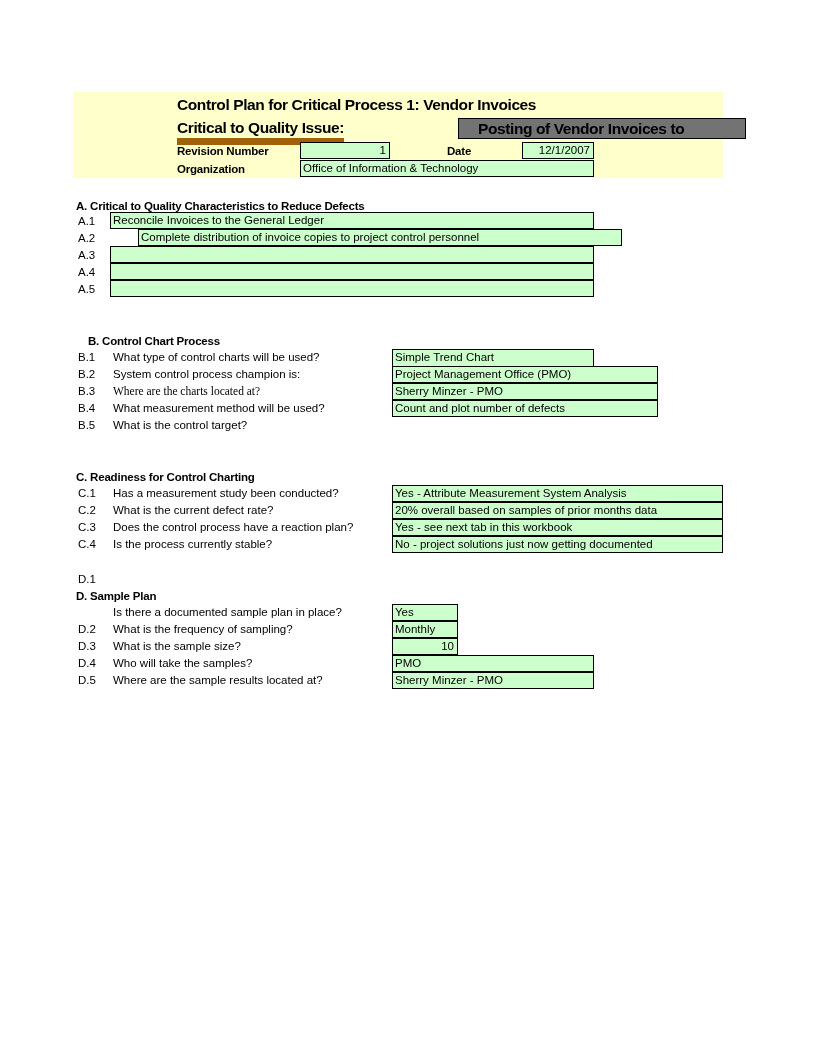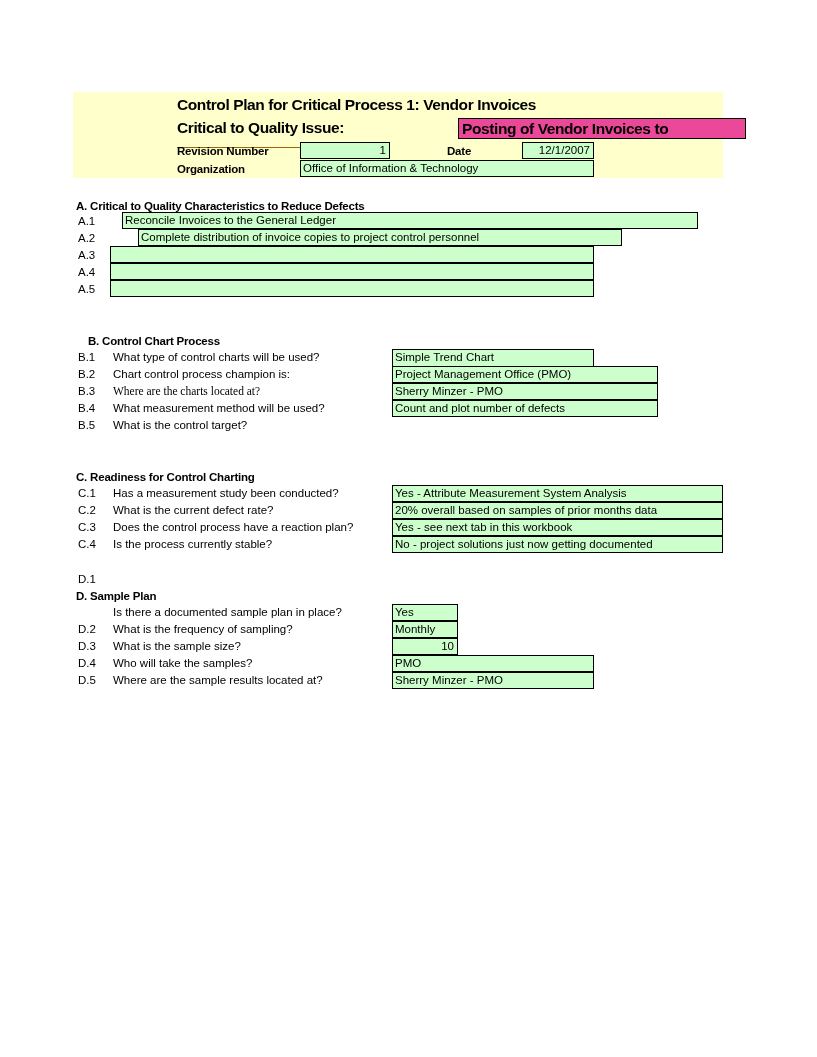--- a/index.html
+++ b/index.html
@@ -43,39 +43,39 @@
   }
   .hdr-ctq-label {
     position: absolute;
     left: 104px;
     top: 27px;
     font-size: 15.5px;
     font-weight: bold;
     color: #000000;
     letter-spacing: -0.4px;
     white-space: nowrap;
-    border-bottom: 1px solid #a16207;
-    padding-bottom: 10px;
+    border-bottom: 7px solid #a16207;
+    padding-bottom: 1px;
   }
   .hdr-ctq-value {
     position: absolute;
     left: 385px;
     top: 26px;
     width: 288px;
     height: 21px;
     border: 1px solid #000;
     font-size: 15.5px;
     font-weight: bold;
     letter-spacing: -0.4px;
     line-height: 20px;
-    padding-left: 3px;
+    padding-left: 19px;
     box-sizing: border-box;
     white-space: nowrap;
     overflow: hidden;
-    background: #ec4899;
+    background: #737373;
   }
   .hdr-lbl {
     position: absolute;
     left: 104px;
     font-size: 11.5px;
     font-weight: bold;
     color: #000000;
     letter-spacing: -0.2px;
     white-space: nowrap;
   }
@@ -166,42 +166,42 @@
     <div class="cell hdr-date-val num">12/1/2007</div>
 
     <div class="hdr-lbl org">Organization</div>
 
     <div class="cell hdr-org-val">Office of Information &amp; Technology</div>
   </div>
 
   <div class="sect-title" style="top:200px;">A. Critical to Quality Characteristics to Reduce Defects</div>
 
   <div class="row-id" style="top:215px;">A.1</div>
-  <div class="cell" style="left:122px; top:212px; width:576px; height:17px;">Reconcile Invoices to the General Ledger</div>
+  <div class="cell" style="left:110px; top:212px; width:484px; height:17px;">Reconcile Invoices to the General Ledger</div>
 
   <div class="row-id" style="top:232px;">A.2</div>
   <div class="cell" style="left:110px; top:229px; width:484px; height:17px;margin-left:28px;">Complete distribution of invoice copies to project control personnel</div>
 
   <div class="row-id" style="top:249px;">A.3</div>
   <div class="cell" style="left:110px; top:246px; width:484px; height:17px;"></div>
 
   <div class="row-id" style="top:266px;">A.4</div>
   <div class="cell" style="left:110px; top:263px; width:484px; height:17px;"></div>
 
   <div class="row-id" style="top:283px;">A.5</div>
   <div class="cell" style="left:110px; top:280px; width:484px; height:17px;"></div>
 
   <div class="sect-title" style="top:335px;padding-left:12px;">B. Control Chart Process</div>
 
   <div class="row-id" style="top:351px;">B.1</div>
   <div class="row-q" style="top:351px;">What type of control charts will be used?</div>
   <div class="cell" style="left:392px; top:349px; width:202px; height:25px;">Simple Trend Chart</div>
 
   <div class="row-id" style="top:368px;">B.2</div>
-  <div class="row-q" style="top:368px;">Chart control process champion is:</div>
+  <div class="row-q" style="top:368px;">System control process champion is:</div>
   <div class="cell" style="left:392px; top:366px; width:266px; height:17px;">Project Management Office (PMO)</div>
 
   <div class="row-id" style="top:385px;">B.3</div>
   <div class="row-q" style="top:385px;font-family:Liberation Serif, serif;">Where are the charts located at?</div>
   <div class="cell" style="left:392px; top:383px; width:266px; height:17px;">Sherry Minzer - PMO</div>
 
   <div class="row-id" style="top:402px;">B.4</div>
   <div class="row-q" style="top:402px;">What measurement method will be used?</div>
   <div class="cell" style="left:392px; top:400px; width:266px; height:17px;">Count and plot number of defects</div>
 

